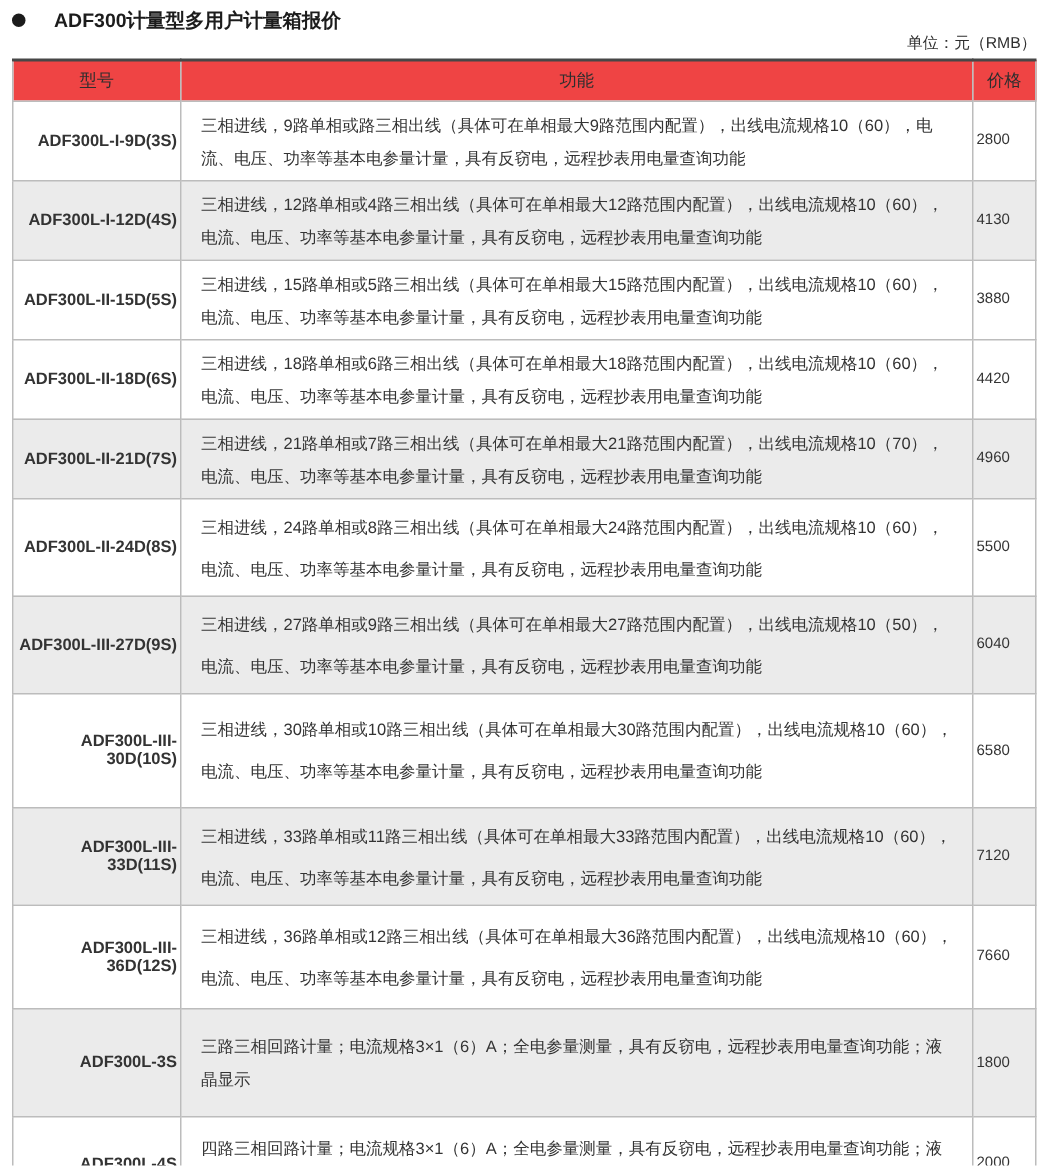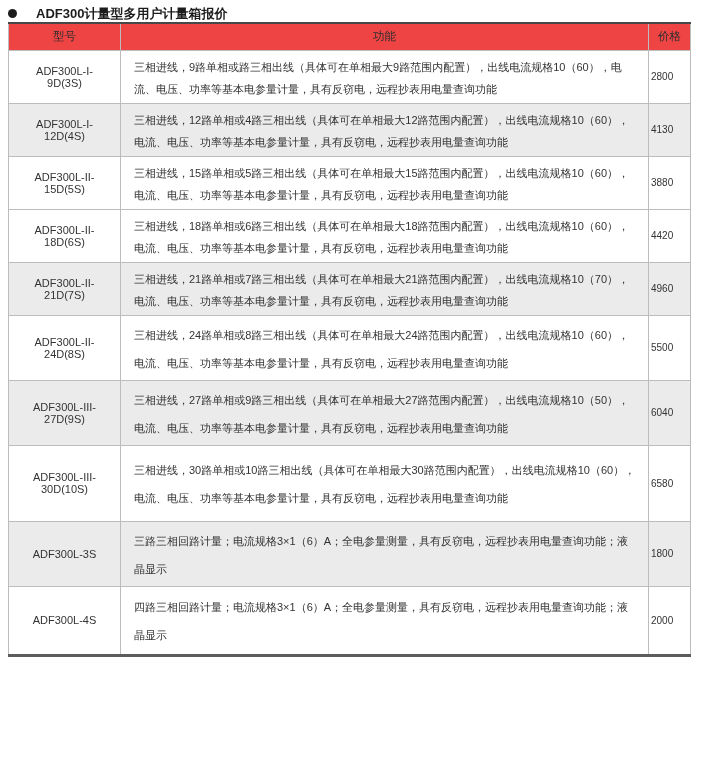--- a/index.html
+++ b/index.html
@@ -54,24 +54,25 @@
     height: 27px;
     font-weight: normal;
     font-size: 11.5px;
     color: #2e2e2e;
     text-align: center;
   }
   col.c-model { width: 112px; }
   col.c-price { width: 42px; }
 
   td.model-cell {
-    text-align: center;
+    text-align: right;
     font-size: 11px;
     color: #333333;
-    padding: 0 12px;
+    padding: 0 2px;
+    font-weight: bold;
   }
   td.func-cell {
     font-size: 11px;
     color: #333333;
     line-height: 22px;
     padding: 5px 10px 3px 13px;
     text-align: left;
     vertical-align: middle;
   }
   td.price-cell {
@@ -110,20 +111,21 @@
   tbody tr:nth-child(10) td.func-cell { line-height: 28px; }
 </style>
 </head>
 <body>
 
 <div class="page">
   <div class="topbar-title">
     <span class="bullet"></span>
     <span>ADF300计量型多用户计量箱报价</span>
   </div>
+  <div class="unit-label">单位：元（RMB）</div>
 
   <table class="price-table">
     <colgroup>
       <col class="c-model">
       <col class="c-func">
       <col class="c-price">
     </colgroup>
     <thead>
       <tr>
         <th>型号</th>
@@ -166,20 +168,30 @@
           <td class="model-cell">ADF300L-III-27D(9S)</td>
           <td class="func-cell">三相进线，27路单相或9路三相出线（具体可在单相最大27路范围内配置），出线电流规格10（50），电流、电压、功率等基本电参量计量，具有反窃电，远程抄表用电量查询功能</td>
           <td class="price-cell">6040</td>
         </tr>
         <tr>
           <td class="model-cell">ADF300L-III-30D(10S)</td>
           <td class="func-cell">三相进线，30路单相或10路三相出线（具体可在单相最大30路范围内配置），出线电流规格10（60），电流、电压、功率等基本电参量计量，具有反窃电，远程抄表用电量查询功能</td>
           <td class="price-cell">6580</td>
         </tr>
         <tr>
+          <td class="model-cell">ADF300L-III-33D(11S)</td>
+          <td class="func-cell">三相进线，33路单相或11路三相出线（具体可在单相最大33路范围内配置），出线电流规格10（60），电流、电压、功率等基本电参量计量，具有反窃电，远程抄表用电量查询功能</td>
+          <td class="price-cell">7120</td>
+        </tr>
+        <tr>
+          <td class="model-cell">ADF300L-III-36D(12S)</td>
+          <td class="func-cell">三相进线，36路单相或12路三相出线（具体可在单相最大36路范围内配置），出线电流规格10（60），电流、电压、功率等基本电参量计量，具有反窃电，远程抄表用电量查询功能</td>
+          <td class="price-cell">7660</td>
+        </tr>
+        <tr>
           <td class="model-cell">ADF300L-3S</td>
           <td class="func-cell">三路三相回路计量；电流规格3×1（6）A；全电参量测量，具有反窃电，远程抄表用电量查询功能；液晶显示</td>
           <td class="price-cell">1800</td>
         </tr>
         <tr>
           <td class="model-cell">ADF300L-4S</td>
           <td class="func-cell">四路三相回路计量；电流规格3×1（6）A；全电参量测量，具有反窃电，远程抄表用电量查询功能；液晶显示</td>
           <td class="price-cell">2000</td>
         </tr>
       </tbody>

